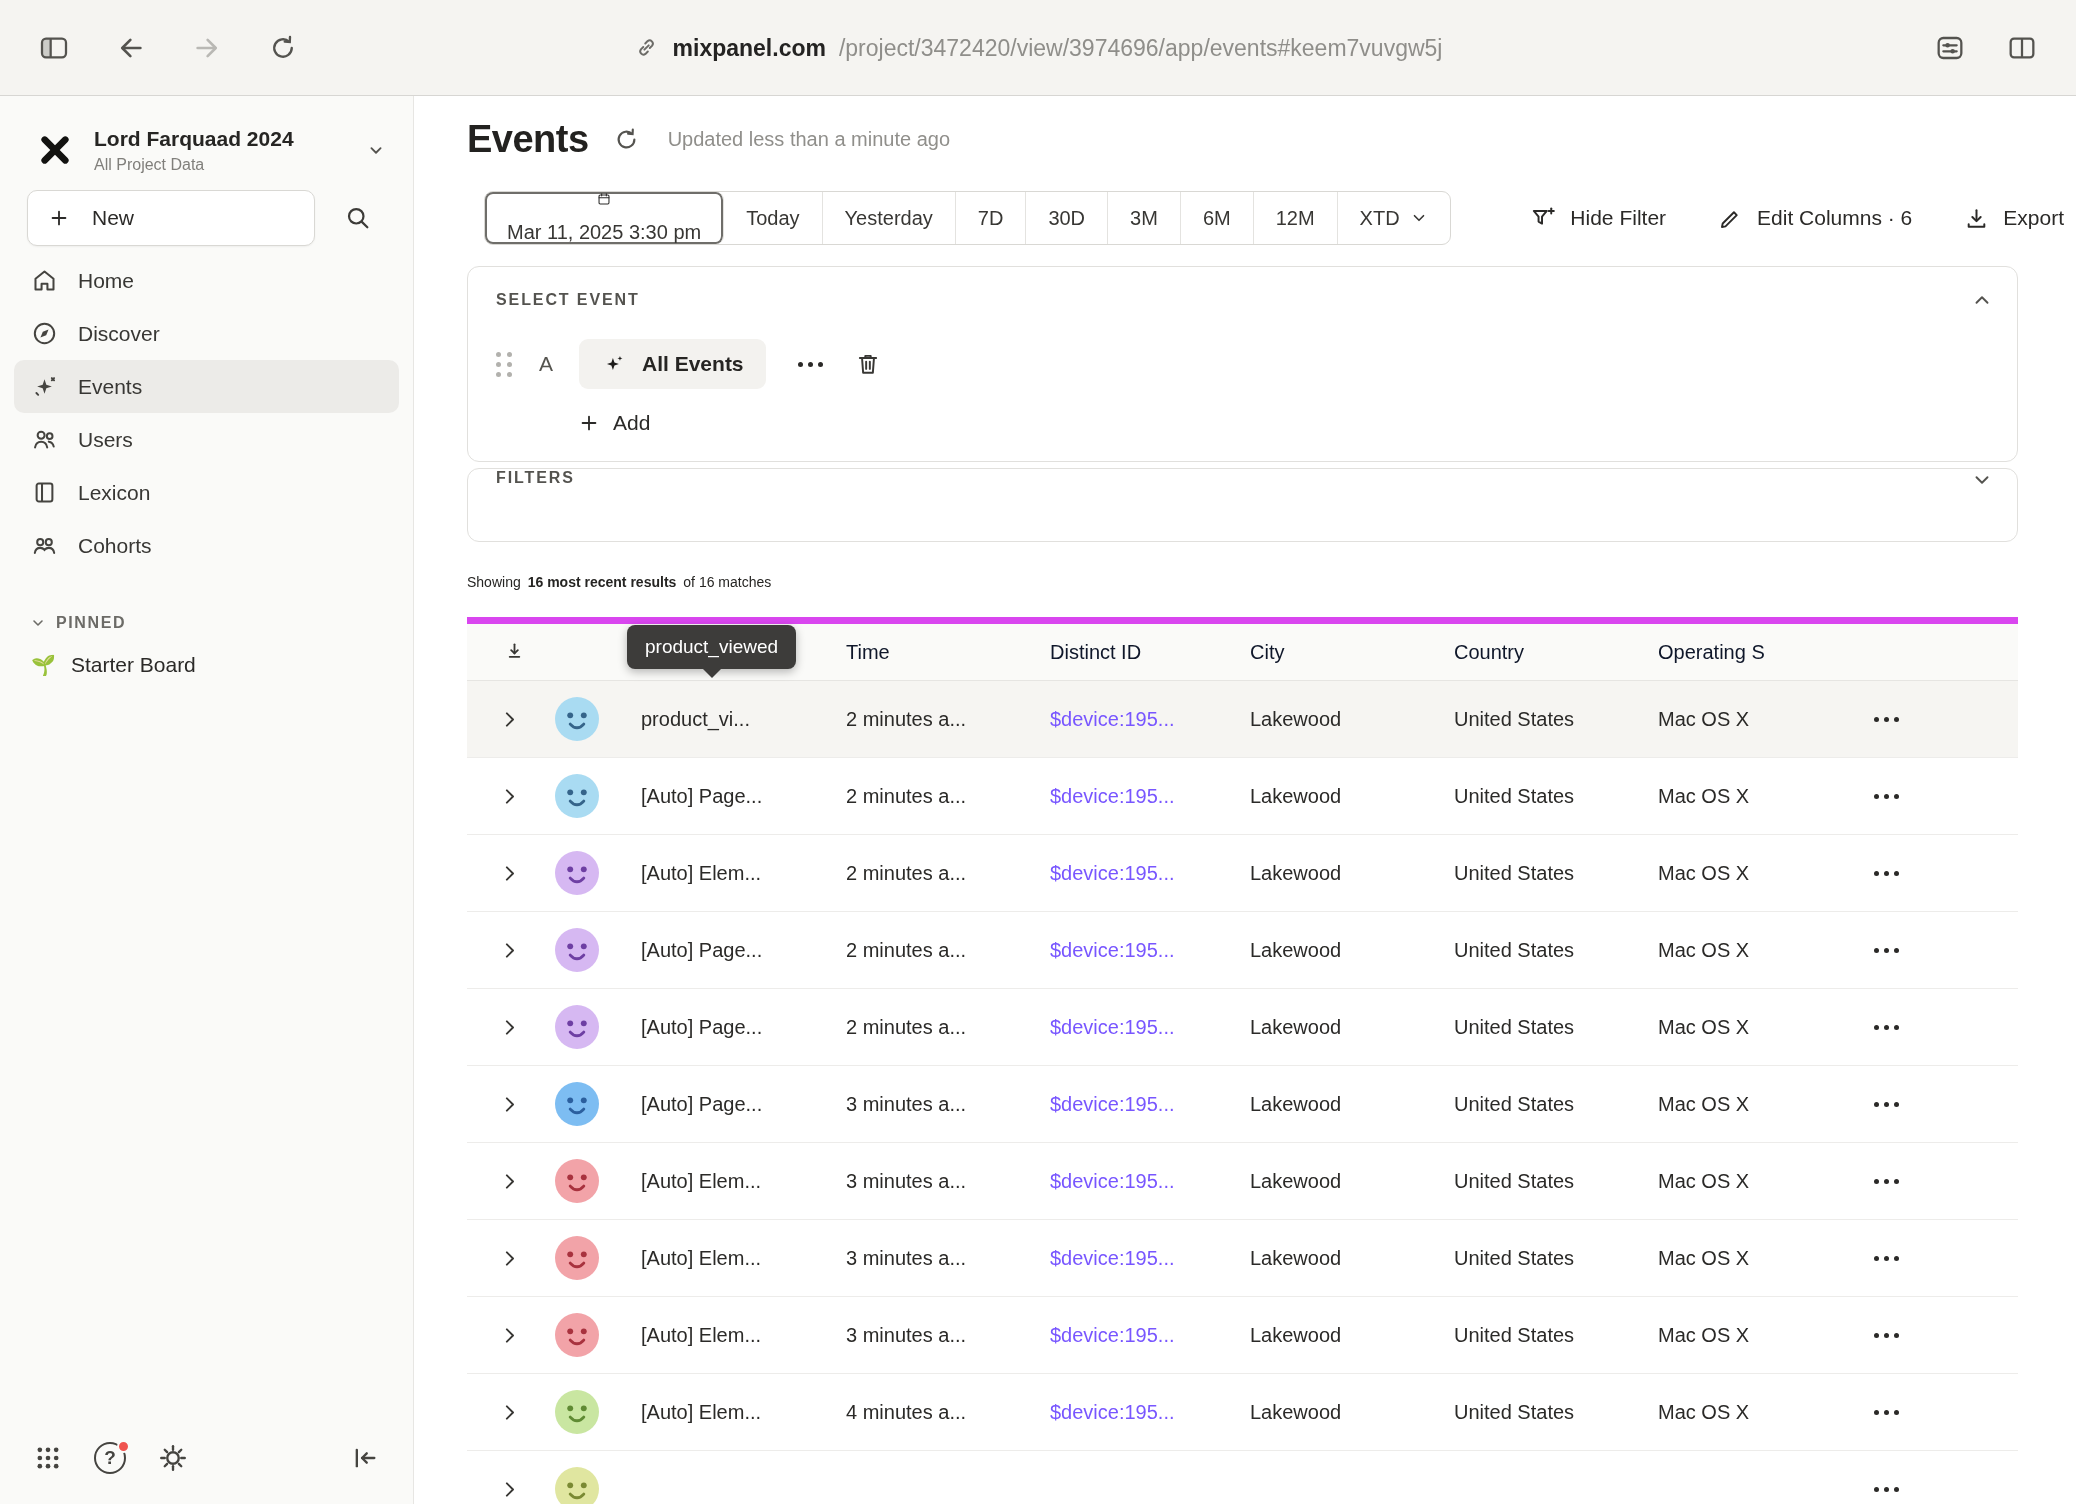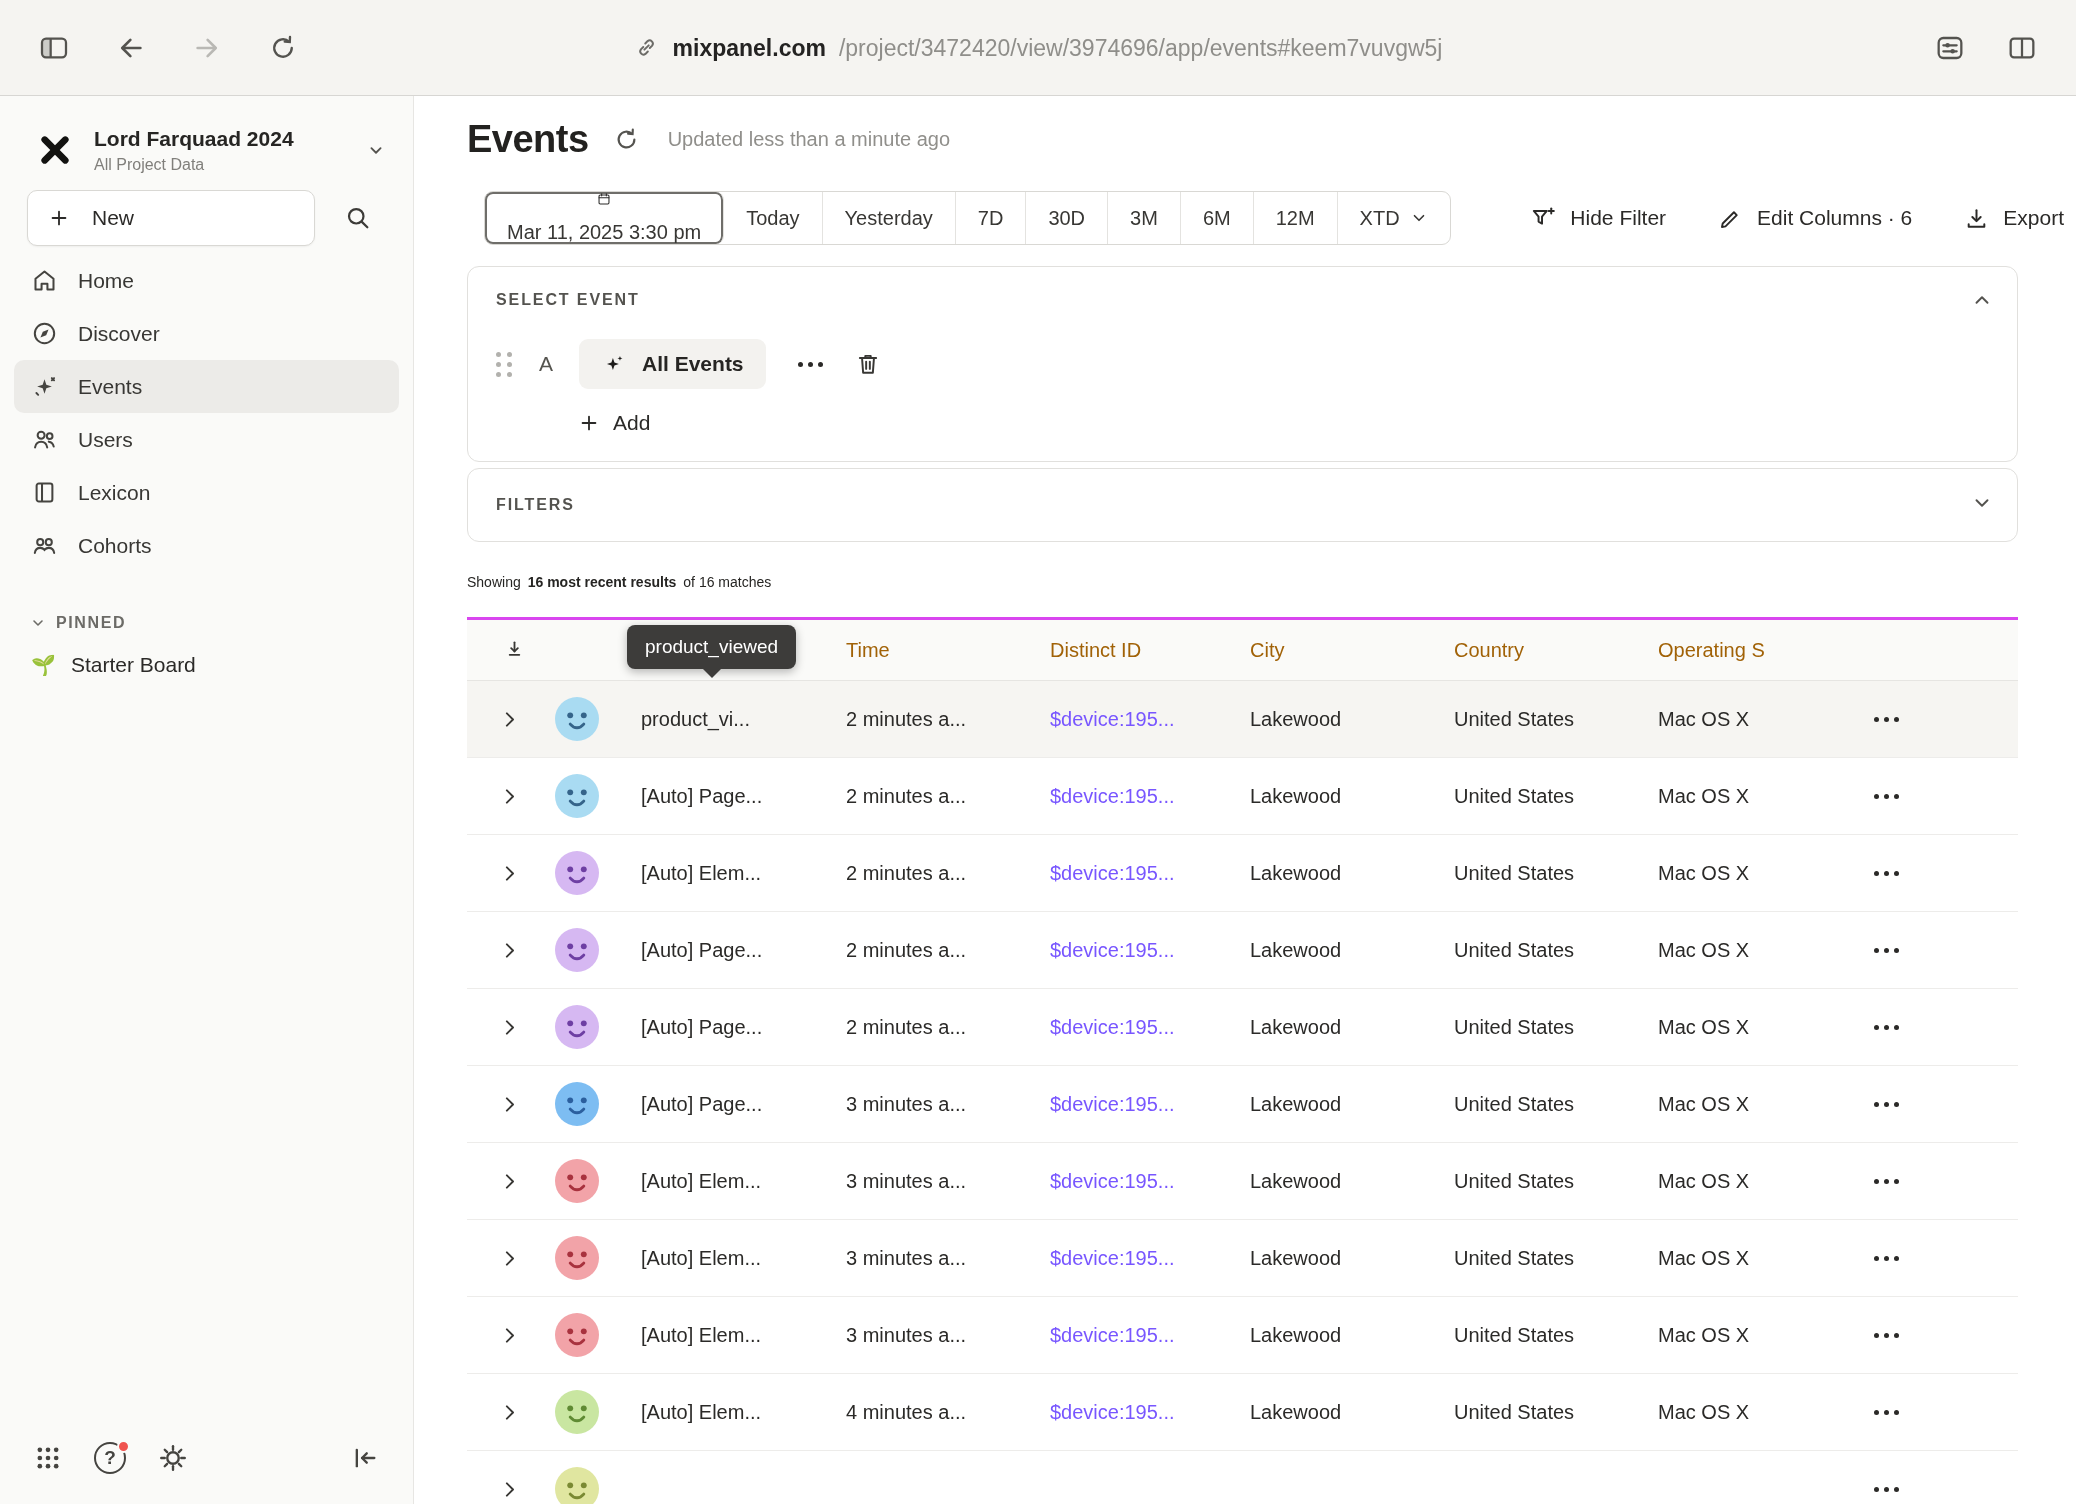--- a/index.html
+++ b/index.html
@@ -90,33 +90,33 @@
   .event-btn { display:flex; align-items:center; gap:15px; background:#f3f2ef; border:none;
                border-radius:9px; padding:12px 22px; font-size:21px; font-weight:700; color:#262523;
                cursor:pointer; font-family:inherit; }
   .dots3 { display:flex; gap:5px; align-items:center; cursor:pointer; padding:6px; }
   .dots3 i { width:5px; height:5px; border-radius:50%; background:#2b2a28; }
   .trash-btn { background:none; border:none; color:#383734; cursor:pointer; display:flex; }
   .add-row { margin-top:22px; margin-left:82px; }
   .add-btn { display:flex; align-items:center; gap:13px; font-size:21px; font-weight:500;
              color:#2b2a28; background:none; border:none; cursor:pointer; font-family:inherit; }
 
-  .card.filters { margin-top:6px; height:74px; display:flex; align-items:center;
+  .card.filters { margin-top:6px; height:74px; display:flex; 
                   justify-content:space-between; padding:0 24px 0 28px; }
   .filters .card-chevron { position:static; }
 
   .results { display:flex; gap:7px; margin-top:32px; font-size:14px; color:#262523; }
   .results b { font-weight:700; }
 
   
   .table-wrap { margin-top:27px; position:relative; }
   .grid-cols { display:grid; grid-template-columns:64px 70px 245px 204px 200px 204px 204px 204px 1fr;
                align-items:center; }
-  .thead { height:64px; background:#fafaf8; border-top:3px solid #d946ef;
-           border-bottom:1px solid #e6e5e2; font-size:20px; color:#a16207; }
+  .thead { height:64px; background:#fafaf8; border-top:7px solid #d946ef;
+           border-bottom:1px solid #e6e5e2; font-size:20px; color:#0f172a; }
   .trow { height:77px; border-bottom:1px solid #edecea; font-size:20px; color:#2b2a28; }
   .trow.hl { background:#f6f5f2; }
   .c-exp { padding-left:32px; display:flex; color:#383734; cursor:pointer; }
   .avatar { width:44px; height:44px; border-radius:50%; margin-left:24px; display:block; }
   .c-name { padding-left:40px; }
   .idlink { color:var(--link-color,#7856ff); cursor:pointer; }
   .c-act { display:flex; padding-left:6px; }
   .jump { padding-left:36px; display:flex; color:#383734; cursor:pointer; }
 
   .tooltip { position:absolute; top:8px; left:160px; background:#3d3c3a; color:#fff;

